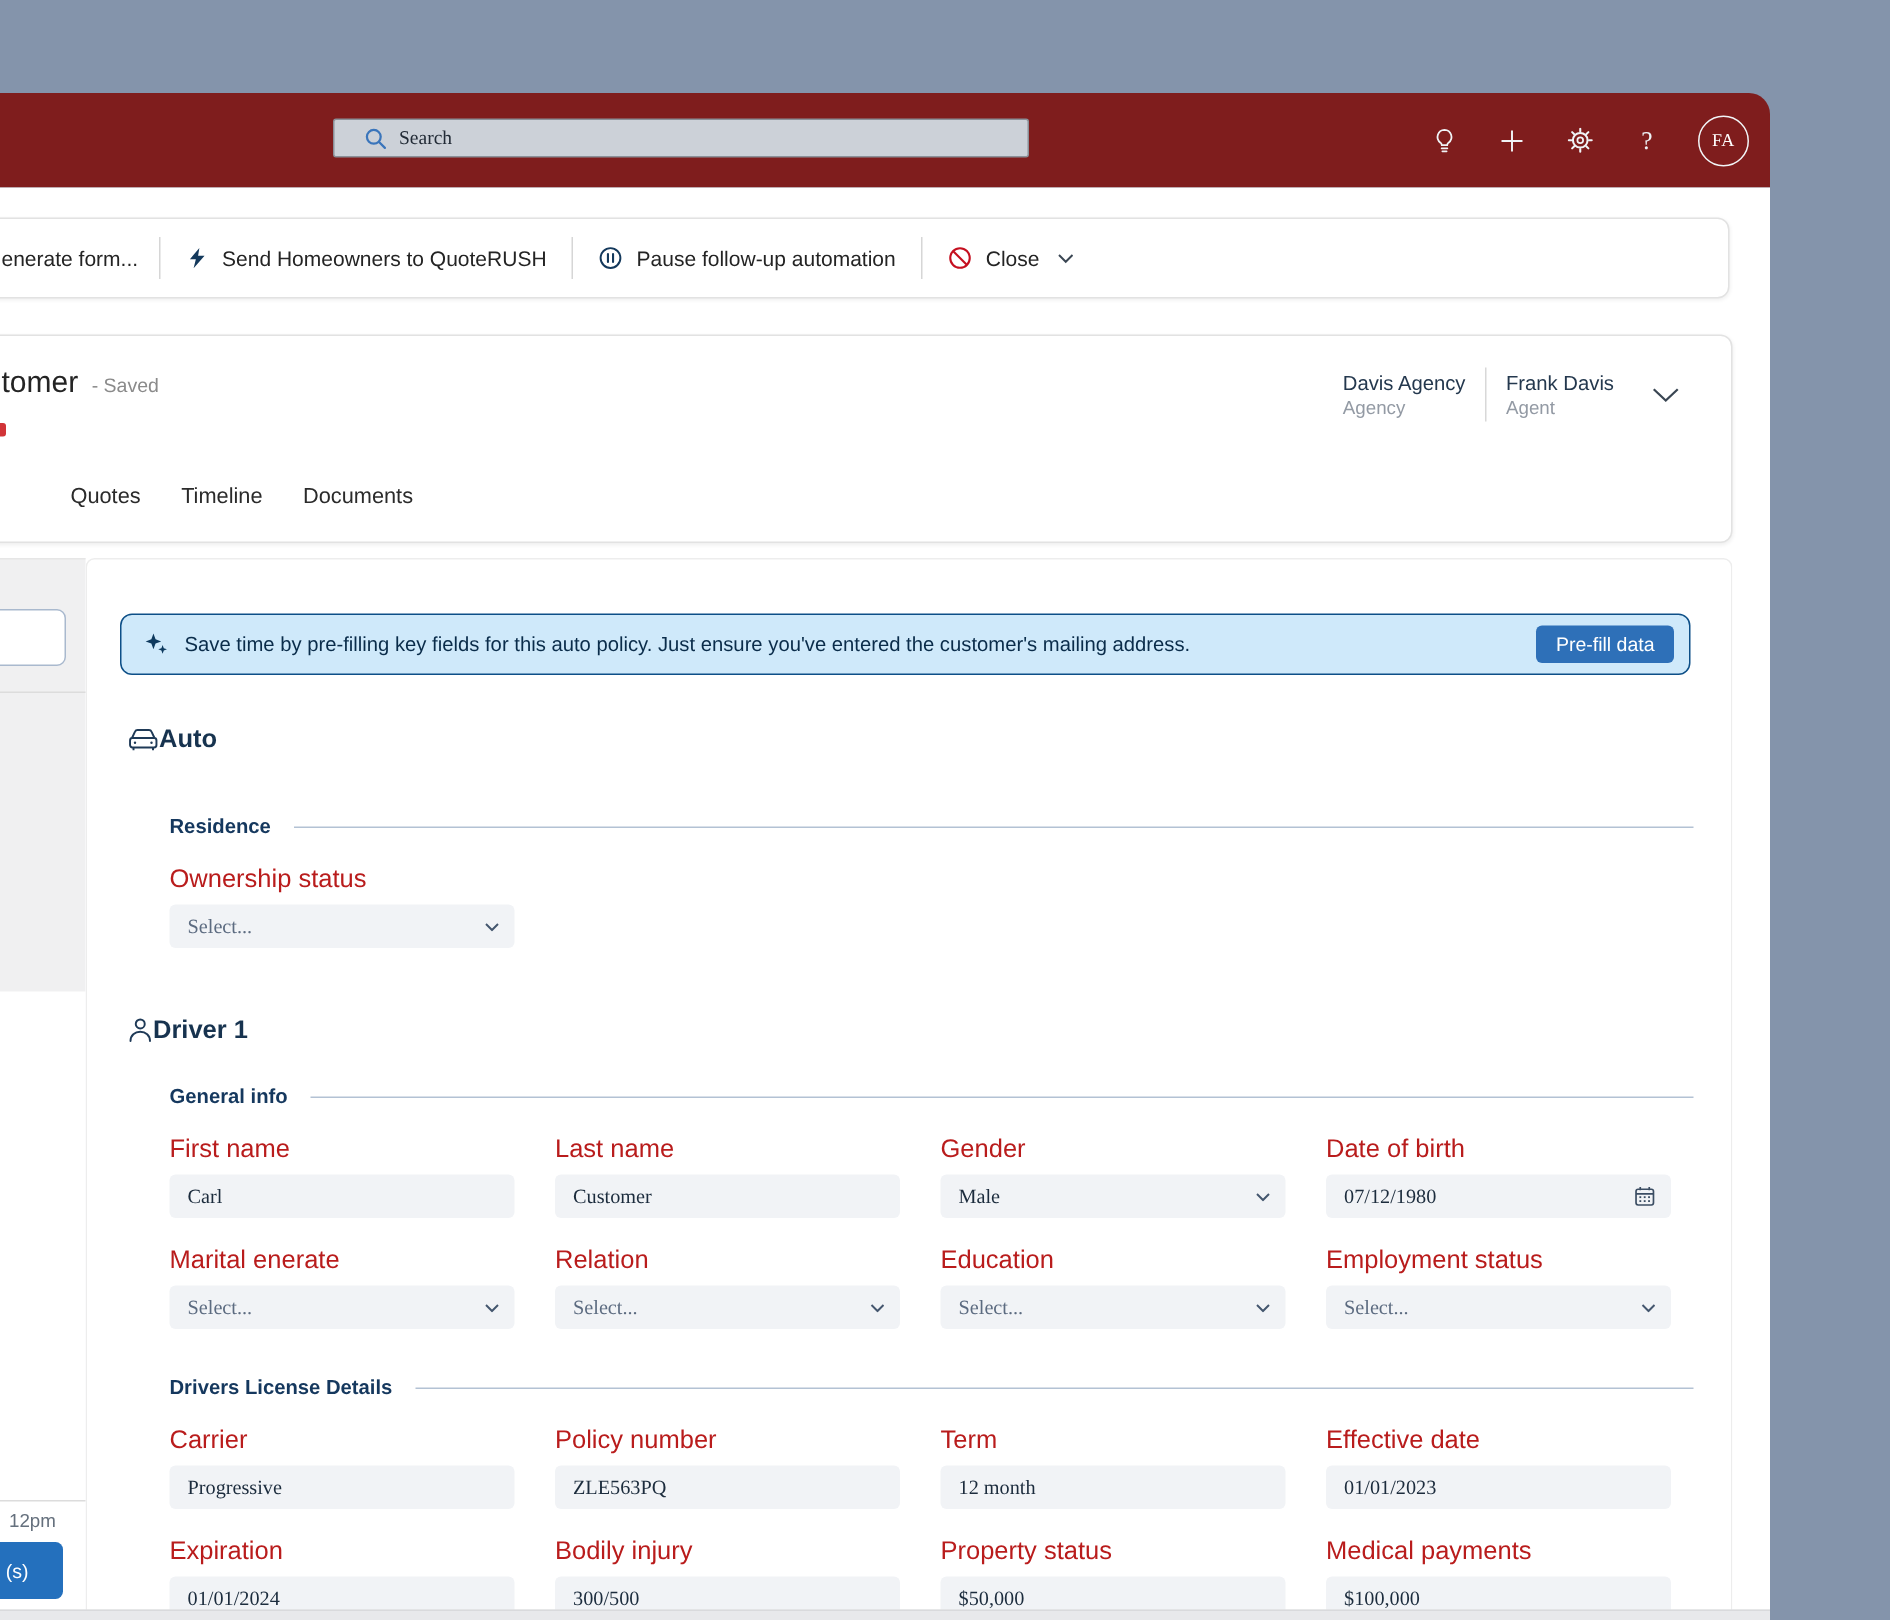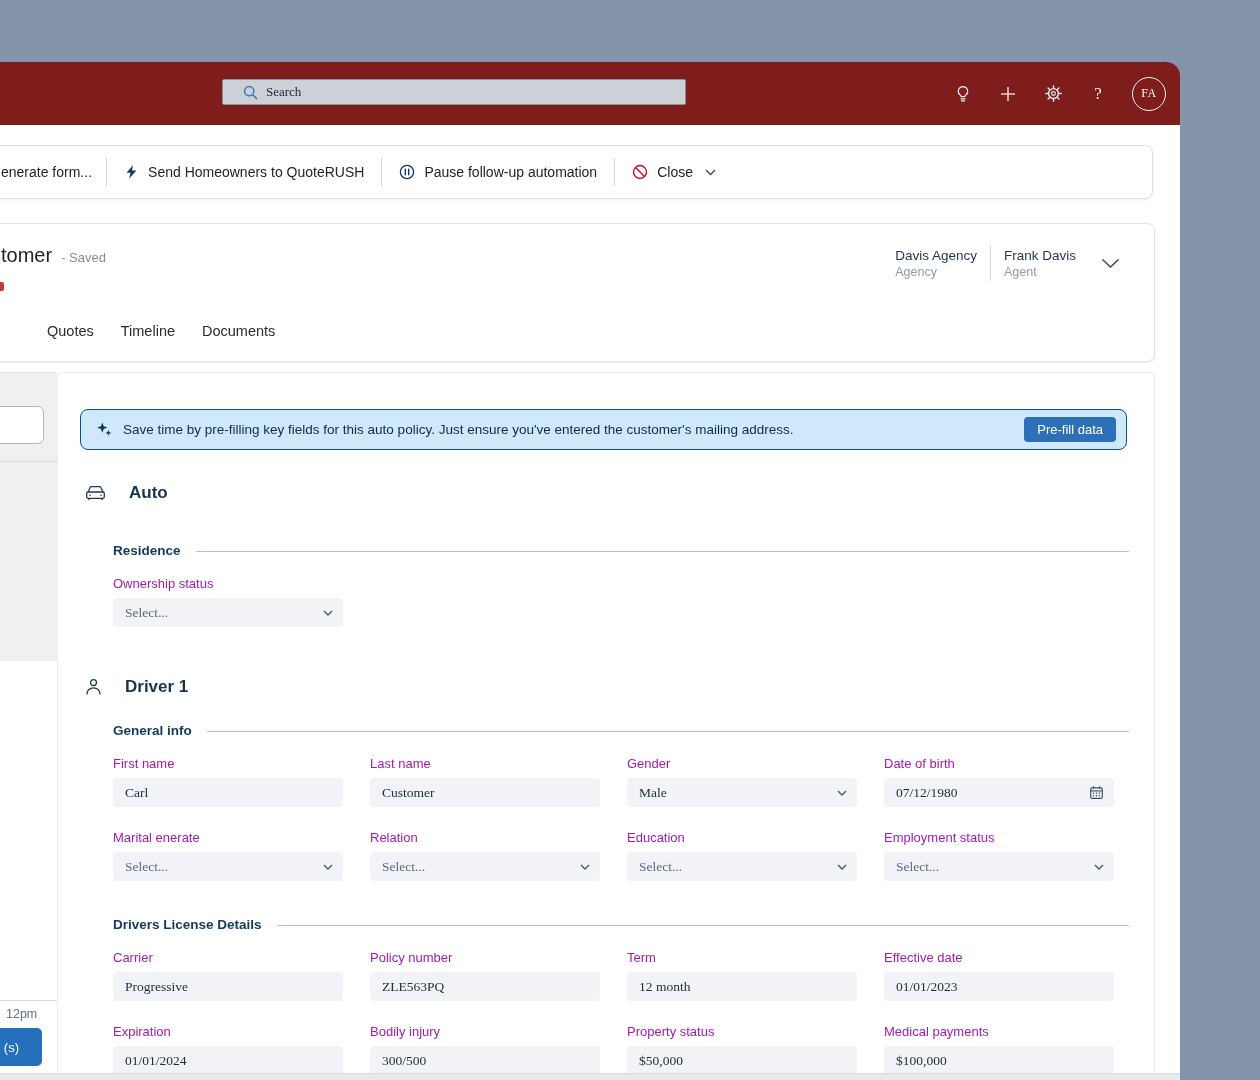--- a/index.html
+++ b/index.html
@@ -51,32 +51,32 @@
   .rail-btn{position:absolute;left:-26px;top:655px;width:68px;height:38px;background:#2470bd;border-radius:5px;color:#fff;font-size:13px;display:flex;align-items:center;justify-content:flex-end;padding-right:23px;box-sizing:border-box;cursor:pointer;}
 
   
   .main-card{position:absolute;left:57px;top:372px;width:1096px;height:708px;background:#fff;border:1px solid #ededed;border-bottom:none;border-top-left-radius:6px;border-top-right-radius:6px;}
 
   .banner{position:absolute;left:22px;top:36px;width:1047px;height:41px;background:#cfe9fa;border:1.5px solid #0d4f87;border-radius:8px;box-sizing:border-box;display:flex;align-items:center;}
   .banner-text{font-size:13.5px;color:#0a2c4a;margin-left:10px;}
   .banner-btn{margin-left:auto;margin-right:10px;background:#2e70b8;color:#fff;font-size:13px;border:none;border-radius:4px;padding:5px 13px;cursor:pointer;}
   .sparkles{margin-left:15px;display:flex;align-items:center;}
 
-  .sec-heading{position:absolute;left:27px;display:flex;align-items:center;gap:23px;}
+  .sec-heading{position:absolute;left:27px;display:flex;align-items:center;gap:0;}
   .sec-heading .txt{font-size:17px;font-weight:700;color:#17334f;}
   .auto-pos{top:110px;}
   .driver-pos{top:290px;margin-top:14px;}
 
   .section-row{position:absolute;left:55px;width:1016px;display:flex;align-items:center;}
   .section-label{font-size:13.5px;font-weight:700;color:#15385e;white-space:nowrap;}
   .section-rule{flex:1;height:1px;background:#b3c2d4;margin-left:15px;margin-top:2px;}
 
   .frow{position:absolute;left:55px;width:1016px;display:grid;grid-template-columns:repeat(4,230px);column-gap:27px;}
   .field{display:flex;flex-direction:column;}
-  .flabel{font-size:13px;color:#a21caf;margin-bottom:7px;}
+  .flabel{font-size:17px;color:#b91c1c;margin-bottom:7px;}
   .fctrl{height:29px;background:#f1f3f6;border-radius:4px;display:flex;align-items:center;padding:0 10px 0 12px;box-sizing:border-box;cursor:pointer;font-family:Liberation Serif, serif;}
   .fval{font-size:13.5px;color:#1c2c3d;flex:1;white-space:nowrap;overflow:hidden;}
   .fval.ph{color:#5c6b80;}
   .ctrl-icon{display:flex;align-items:center;margin-left:8px;}
 
   .bottom-strip{position:absolute;left:0;top:1073px;width:1180px;height:7px;background:#e8e9eb;border-top:1px solid #d9dadc;}
 
   svg{display:block;}
 </style>
 </head>

